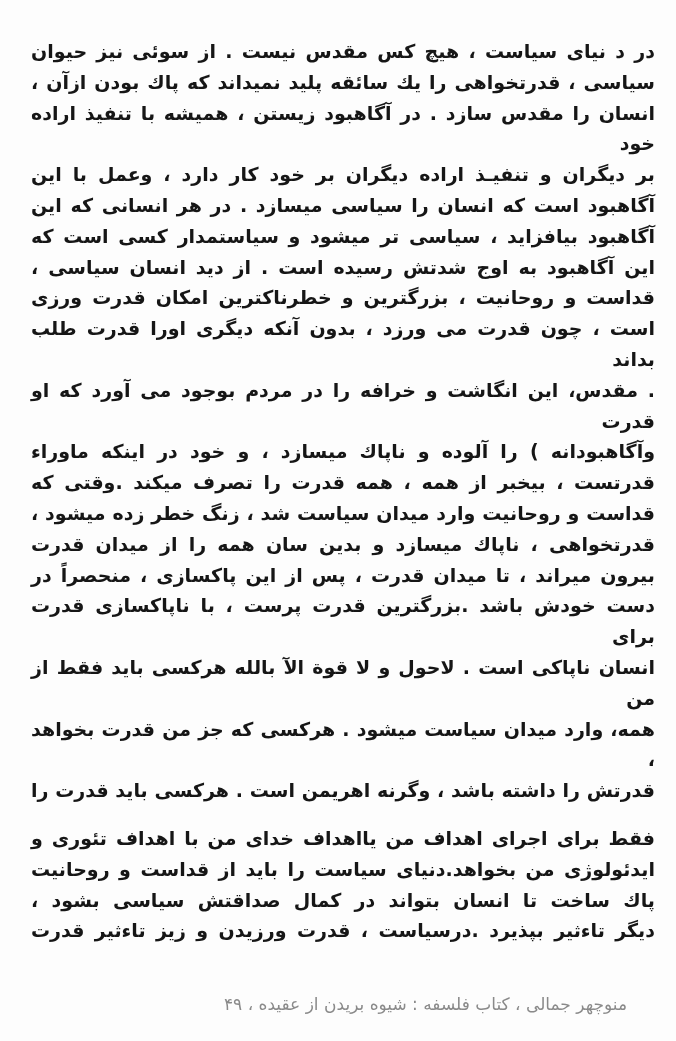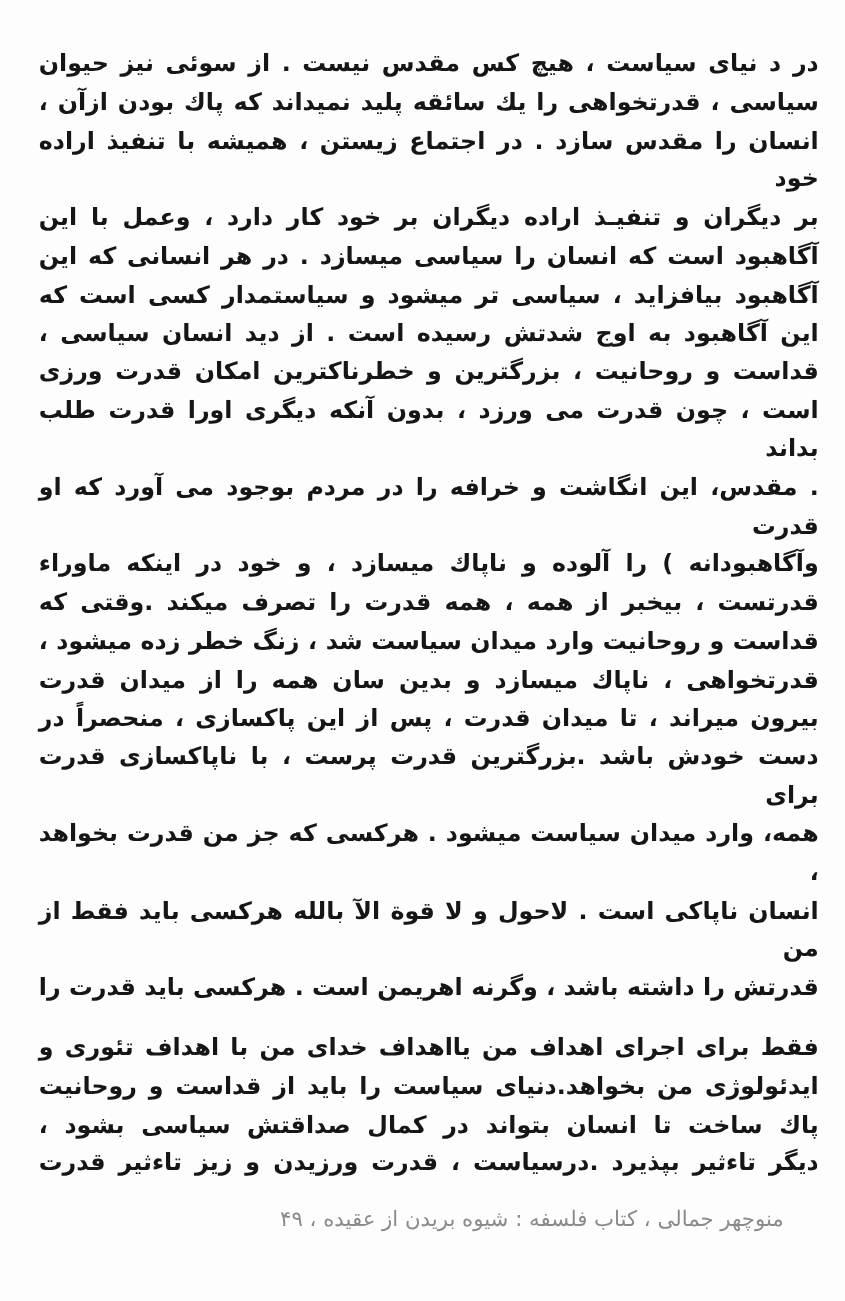--- a/index.html
+++ b/index.html
@@ -24,55 +24,55 @@
     direction: rtl;
     text-align: justify;
     text-align-last: justify;
     font-size: 19px;
     line-height: 30.8px;
     font-weight: bold;
     letter-spacing: 0;
   }
   .footer {
     position: absolute;
-    top: 965px;
+    top: 993px;
     right: 49px;
     direction: rtl;
     color: #8a8a8a;
     font-size: 17px;
     line-height: 23px;
     font-weight: normal;
   }
 </style>
 </head>
 <body>
 
 <div class="page">
 
   <div class="text-block">
 
     <div class="para first">
       <div class="line">در د نيای سياست ، هيچ كس مقدس نيست .  از سوئی نيز حيوان</div>
       <div class="line">سياسی ، قدرتخواهی را يك سائقه پليد نميداند كه پاك بودن ازآن ،</div>
-      <div class="line">انسان را مقدس سازد . در اجتماع زيستن ، هميشه با تنفيذ اراده خود</div>
+      <div class="line">انسان را مقدس سازد . در آگاهبود زيستن ، هميشه با تنفيذ اراده خود</div>
       <div class="line">بر ديگران و تنفيـذ اراده ديگران بر خود كار دارد ، وعمل با اين</div>
       <div class="line">آگاهبود است كه انسان را سياسی ميسازد .  در هر انسانی كه اين</div>
       <div class="line">آگاهبود  بيافزايد ، سياسی تر ميشود و سياستمدار كسی است كه</div>
       <div class="line">اين آگاهبود به اوج شدتش  رسيده است . از ديد انسان سياسی ،</div>
       <div class="line">قداست و روحانيت ، بزرگترين و خطرناكترين امكان قدرت ورزی</div>
       <div class="line">است ، چون قدرت می ورزد ، بدون آنكه ديگری اورا قدرت طلب بداند</div>
       <div class="line">. مقدس، اين انگاشت و خرافه را در مردم بوجود می آورد كه او قدرت</div>
       <div class="line">وآگاهبودانه ) را آلوده و ناپاك ميسازد ، و خود در اينكه ماوراء</div>
       <div class="line">قدرتست  ، بيخبر از همه ، همه قدرت را تصرف ميكند .وقتی كه</div>
       <div class="line">قداست و روحانيت وارد ميدان سياست شد ، زنگ خطر زده ميشود ،</div>
       <div class="line">قدرتخواهی ، ناپاك ميسازد و بدين سان همه را از ميدان قدرت</div>
       <div class="line">بيرون ميراند ،  تا ميدان قدرت ، پس از اين پاكسازی ، منحصراً در</div>
       <div class="line">دست خودش باشد .بزرگترين قدرت پرست ، با ناپاكسازی قدرت برای</div>
+      <div class="line">انسان ناپاكی است  . لاحول و لا قوة الآ بالله  هركسی بايد فقط از من</div>
       <div class="line">همه، وارد ميدان سياست ميشود . هركسی كه جز من قدرت بخواهد ،</div>
-      <div class="line">انسان ناپاكی است  . لاحول و لا قوة الآ بالله  هركسی بايد فقط از من</div>
       <div class="line">قدرتش را داشته باشد ، وگرنه اهريمن است . هركسی بايد قدرت را</div>
     </div>
 
     <div class="para second">
       <div class="line">فقط برای اجرای اهداف من يااهداف خدای من با اهداف تئوری و</div>
       <div class="line">ايدئولوژی من بخواهد.دنيای سياست را بايد از قداست و روحانيت</div>
       <div class="line">پاك ساخت تا انسان بتواند در كمال صداقتش سياسی بشود ،</div>
       <div class="line">ديگر تاءثير بپذيرد .درسياست ، قدرت ورزيدن و زيز تاءثير قدرت</div>
 
     </div>

